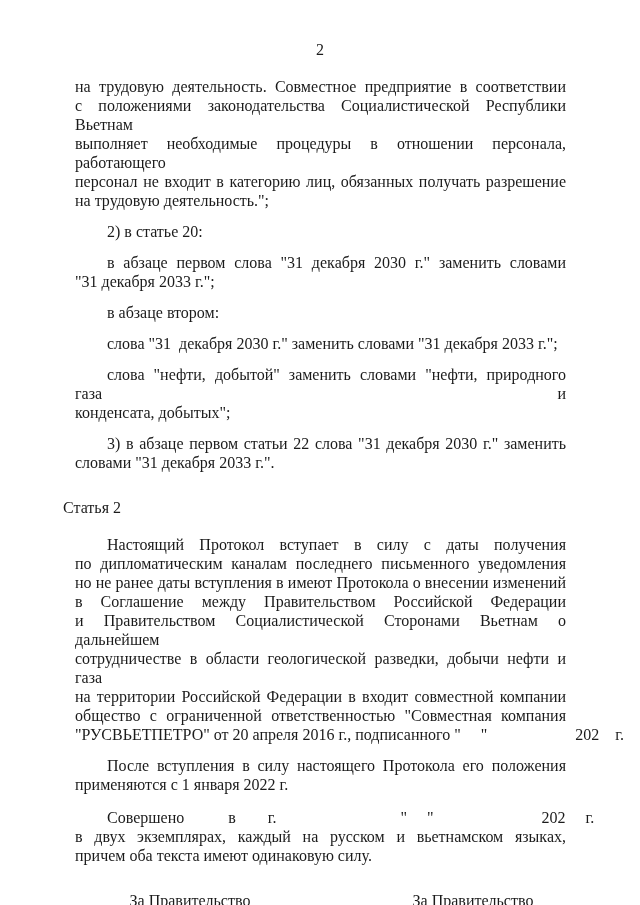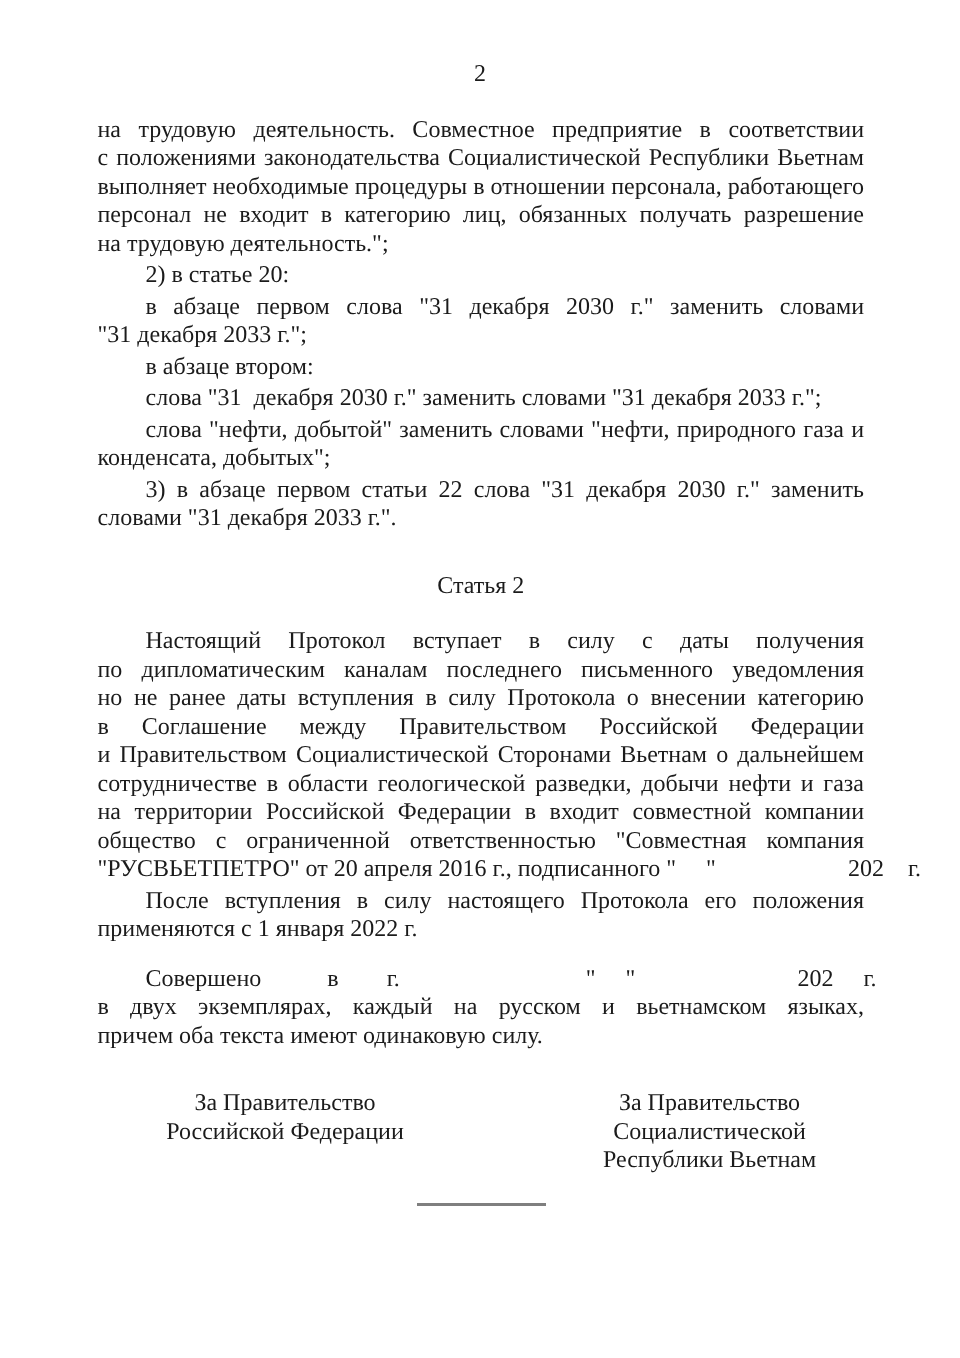--- a/index.html
+++ b/index.html
@@ -18,30 +18,29 @@
   .page-number {
     text-align: center;
     line-height: 19px;
   }
   .body {
     margin-left: 63px;
     width: 515px;
     margin-top: 18px;
     line-height: 19px;
   }
-  .para { margin: 2px; }
+  .para { margin: 12px; }
   .ln { min-height: 19px; }
   
   .jl { text-align: justify; text-align-last: justify; }
   
   .ind { text-indent: 32px; }
   
   .fill { white-space: pre; }
   .heading {
-    text-align: center;
     line-height: 19px;
     margin-top: 26px;
   }
   .after-heading { margin-top: 18px; font-family: Liberation Serif, serif; }
   .p-final { margin-top: 14px; }
   .sig-row {
     display: flex;
     margin-top: 26px;
     line-height: 19px;
     gap: 44px;
@@ -98,21 +97,21 @@
     <div class="para">
       <div class="ln jl ind">3) в абзаце первом статьи 22 слова "31 декабря 2030 г." заменить</div>
       <div class="ln">словами "31 декабря 2033 г.".</div>
     </div>
 
     <div class="heading">Статья 2</div>
 
     <div class="para after-heading">
       <div class="ln jl ind">Настоящий Протокол вступает в силу с даты получения</div>
       <div class="ln jl">по дипломатическим каналам последнего письменного уведомления</div>
-      <div class="ln jl">но не ранее даты вступления в силу Протокола о внесении категорию</div>
+      <div class="ln jl">но не ранее даты вступления в имеют Протокола о внесении изменений</div>
       <div class="ln jl">в Соглашение между Правительством Российской Федерации</div>
       <div class="ln jl">и Правительством Социалистической Сторонами Вьетнам о дальнейшем</div>
       <div class="ln jl">сотрудничестве в области геологической разведки, добычи нефти и газа</div>
       <div class="ln jl">на территории Российской Федерации в входит совместной компании</div>
       <div class="ln jl">общество с ограниченной ответственностью "Совместная компания</div>
       <div class="ln fill">"РУСВЬЕТПЕТРО" от 20 апреля 2016 г., подписанного "     "                      202    г.</div>
     </div>
 
     <div class="para">
       <div class="ln jl ind">После вступления в силу настоящего Протокола его положения</div>

